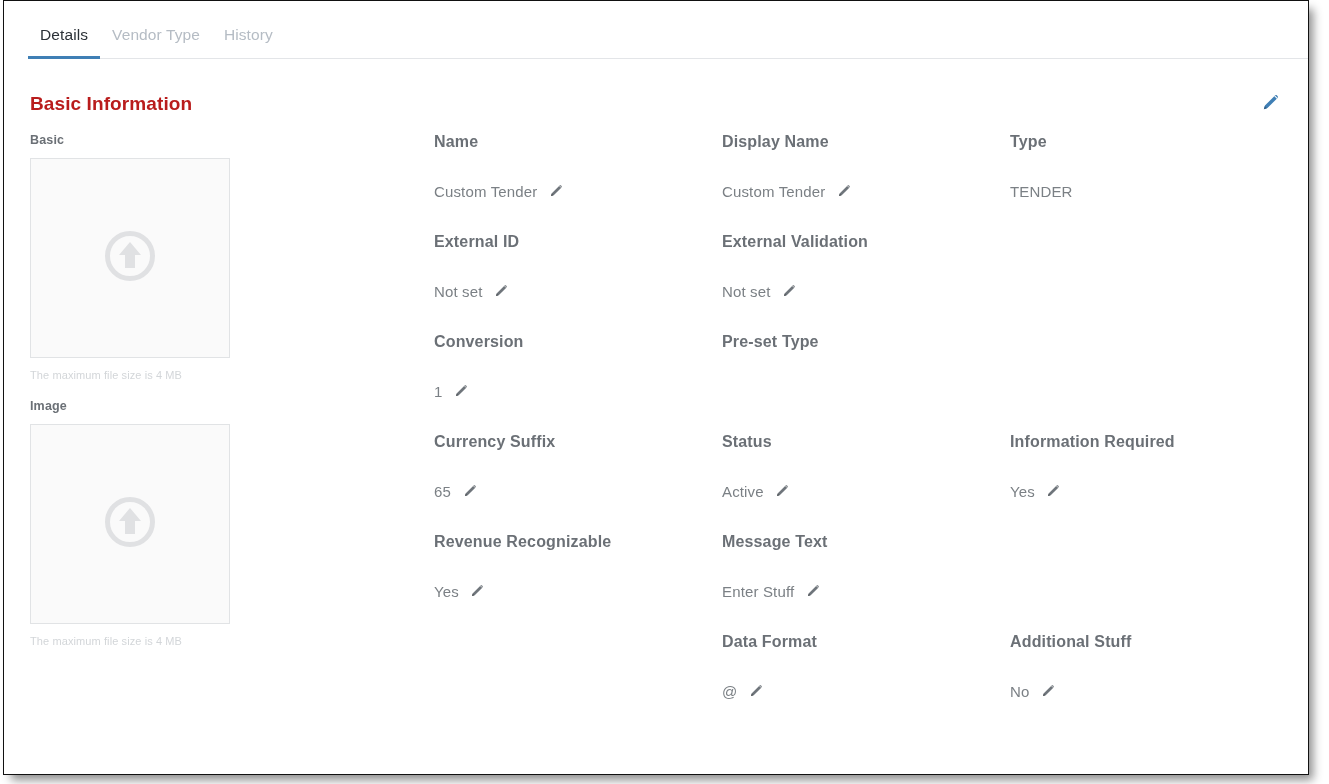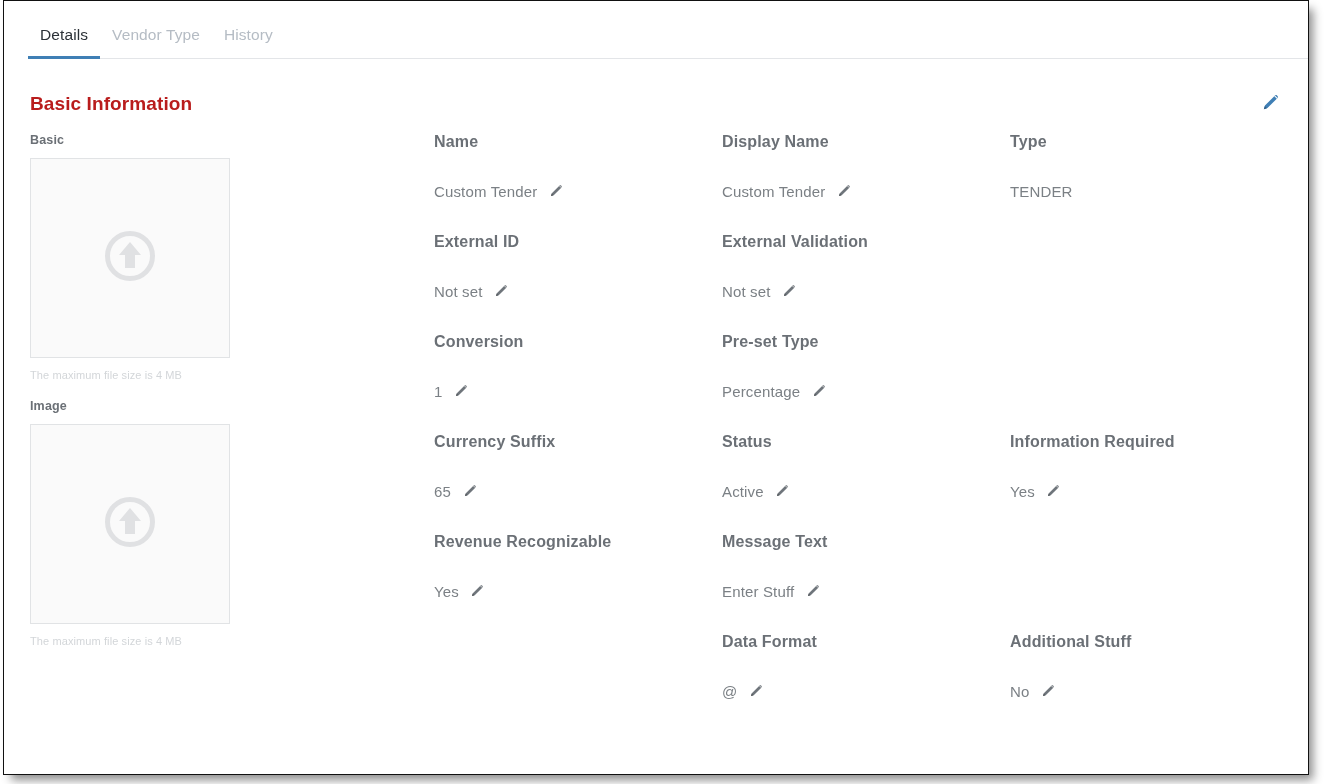--- a/index.html
+++ b/index.html
@@ -311,30 +311,20 @@
                 <span><svg width="17" height="17" viewBox="0 0 24 24">
                     <path d="M4.2 19.8 L8.1 18.6 L19.1 7.6 C19.7 7.0 19.7 6.1 19.1 5.5 L18.5 4.9 C17.9 4.3 17.0 4.3 16.4 4.9 L5.4 15.9 Z" fill="#6f757b"></path>
                     <path d="M16.0 5.3 L18.7 8.0" stroke="#ffffff" stroke-width="1.1" fill="none"></path>
                     <path d="M4.2 19.8 L5.3 16.4 L7.6 18.7 Z" fill="#50555a"></path>
                   </svg></span>
               </span>
             </div>
           </div>
           <div class="field">
             <div class="field-label">Pre-set Type</div>
-            <div class="field-value-row">
-              <span class="field-value">Percentage</span>
-              <span class="field-pencil">
-                <span><svg width="17" height="17" viewBox="0 0 24 24">
-                    <path d="M4.2 19.8 L8.1 18.6 L19.1 7.6 C19.7 7.0 19.7 6.1 19.1 5.5 L18.5 4.9 C17.9 4.3 17.0 4.3 16.4 4.9 L5.4 15.9 Z" fill="#6f757b"></path>
-                    <path d="M16.0 5.3 L18.7 8.0" stroke="#ffffff" stroke-width="1.1" fill="none"></path>
-                    <path d="M4.2 19.8 L5.3 16.4 L7.6 18.7 Z" fill="#50555a"></path>
-                  </svg></span>
-              </span>
-            </div>
           </div>
           <div class="field empty">
             <div class="field-label"></div>
             <div class="field-value-row">
               <span class="field-value"></span>
             </div>
           </div>
           <div class="field">
             <div class="field-label">Currency Suffix</div>
             <div class="field-value-row">

